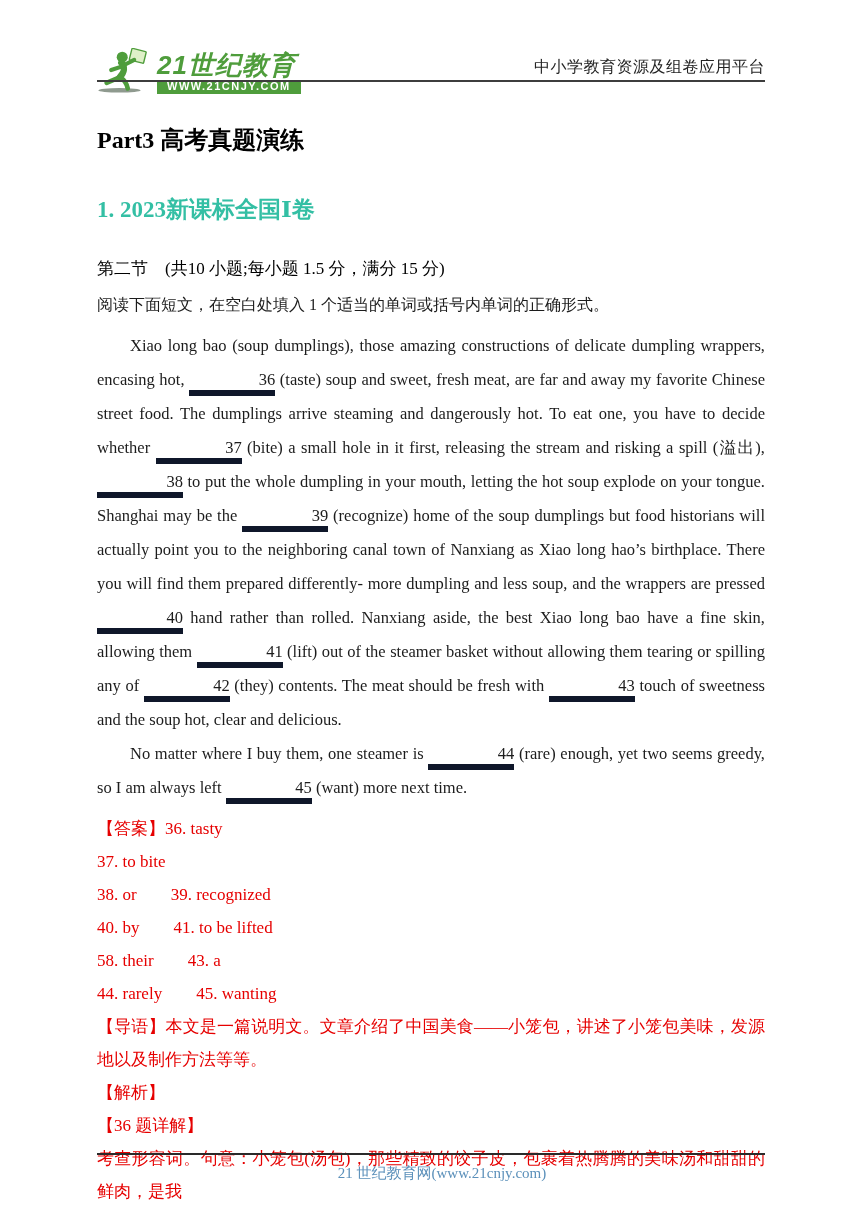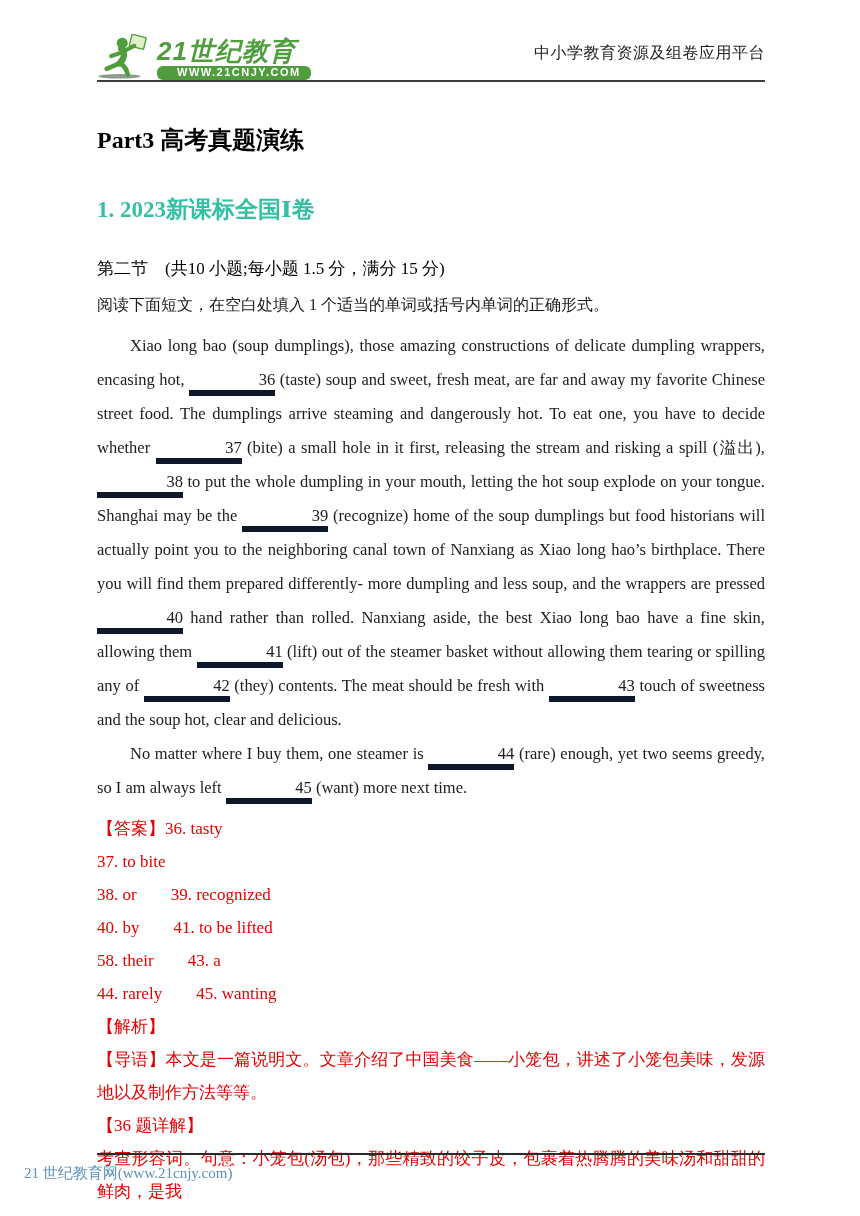--- a/index.html
+++ b/index.html
@@ -10,37 +10,37 @@
   .page{
     position:relative;
     width:860px;height:1216px;
     background:#ffffff;
     font-family:"Liberation Serif","DejaVu Serif",serif;
     color:var(--ink);
     overflow:hidden;
   }
   
   .header{
-    position:absolute;top:34px;left:97px;right:95px;height:46px;
+    position:absolute;top:48px;left:97px;right:95px;height:46px;
     display:flex;align-items:flex-end;justify-content:space-between;
   }
   .logo{display:flex;align-items:flex-end;gap:4px;cursor:pointer;}
   .logo-icon{width:56px;height:46px;flex:0 0 auto;}
   .logo-textcol{display:flex;flex-direction:column;align-items:flex-start;line-height:1;}
   .logo-brand{
     font-family:"Liberation Sans","DejaVu Sans",sans-serif;
     font-weight:bold;font-style:italic;
     font-size:26px;color:var(--green);letter-spacing:1px;
   }
   .logo-urlbar{
     margin-top:2px;
     background:var(--green);color:#fff;
     font-family:"Liberation Sans","DejaVu Sans",sans-serif;
     font-weight:bold;font-size:11px;letter-spacing:1.5px;
-    padding:1px 10px 2px 20px;border-radius:6px;
+    padding:1px 10px 2px 10px;border-radius:0;
   }
   .platform{
     font-size:16px;color:#242424;padding-bottom:16px;letter-spacing:0.5px;
   }
   .header-rule{position:absolute;top:80px;left:97px;right:95px;height:2px;background:var(--rule);}
   
   .content{position:absolute;top:82px;left:97px;right:95px;}
   .doc-title{
     margin:42px 0 0 0;
     font-size:24px;font-weight:bold;color:#000;
@@ -62,21 +62,21 @@
   }
   .answers{margin-top:7px;color:var(--red);}
   .answers .ans-line{
     font-size:17px;line-height:33px;margin:0;
     white-space:pre-wrap;text-align:justify;
   }
   
   .footer-rule{position:absolute;left:97px;right:95px;bottom:61px;height:2px;background:#2a2a2a;}
   .footer-text{
     position:absolute;left:0;right:0;bottom:33px;
-    font-size:15px;color:var(--blue);cursor:pointer;padding-left:24px;
+    text-align:center;font-size:15px;color:var(--blue);cursor:pointer;padding-left:24px;
   }
 </style>
 </head>
 <body>
 
 <div class="page">
 
   <div class="header">
     <div class="logo">
       <svg class="logo-icon" viewBox="0 0 60 50" xmlns="http://www.w3.org/2000/svg">
@@ -109,22 +109,22 @@
       <p>No matter where I buy them, one steamer is <span class="blank">44</span> (rare) enough, yet two seems greedy, so I am always left <span class="blank">45</span> (want) more next time.</p>
     </div>
 
     <div class="answers">
       <div class="ans-line">【答案】36. tasty</div>
       <div class="ans-line">37. to bite</div>
       <div class="ans-line">38. or　　39. recognized</div>
       <div class="ans-line">40. by　　41. to be lifted</div>
       <div class="ans-line">58. their　　43. a</div>
       <div class="ans-line">44. rarely　　45. wanting</div>
+      <div class="ans-line">【导语】本文是一篇说明文。文章介绍了中国美食——小笼包，讲述了小笼包美味，发源地以及制作方法等等。</div>
       <div class="ans-line">【解析】</div>
-      <div class="ans-line">【导语】本文是一篇说明文。文章介绍了中国美食——小笼包，讲述了小笼包美味，发源地以及制作方法等等。</div>
       <div class="ans-line">【36 题详解】</div>
       <div class="ans-line">考查形容词。句意：小笼包(汤包)，那些精致的饺子皮，包裹着热腾腾的美味汤和甜甜的鲜肉，是我</div>
     </div>
   </div>
 
   <div class="footer-rule"></div>
   <div class="footer-text">21 世纪教育网(www.21cnjy.com)</div>
 
 </div>
 

